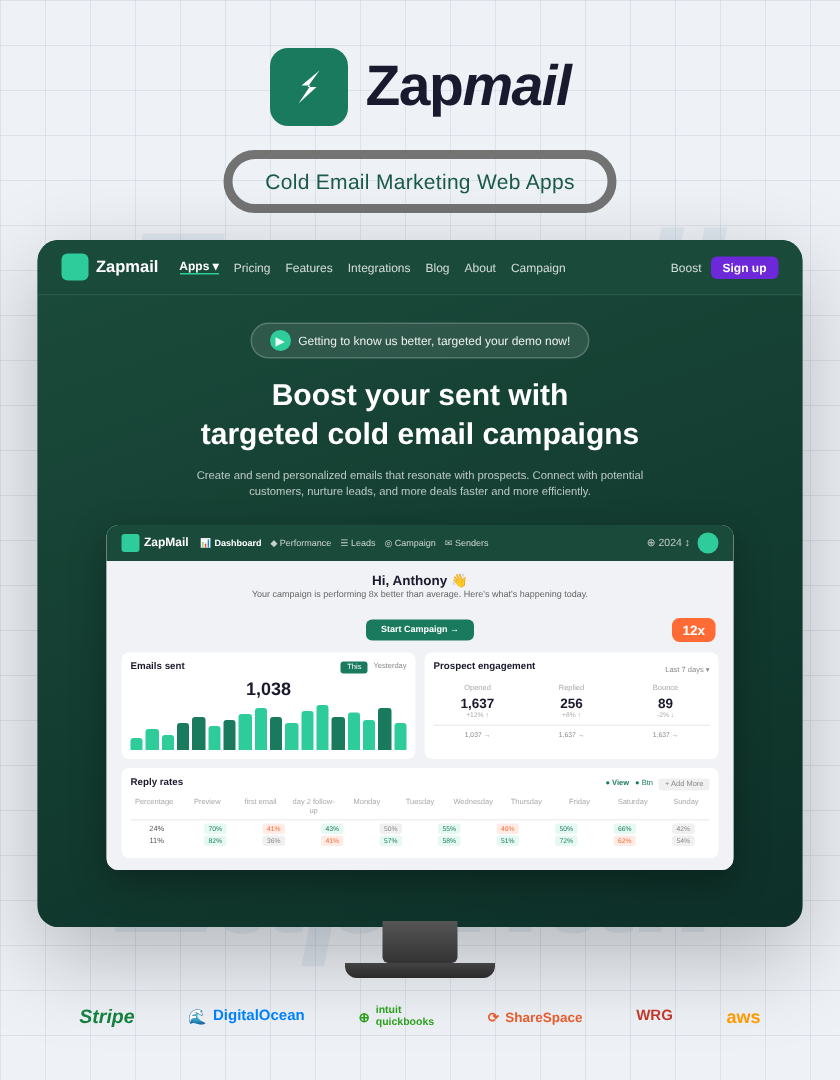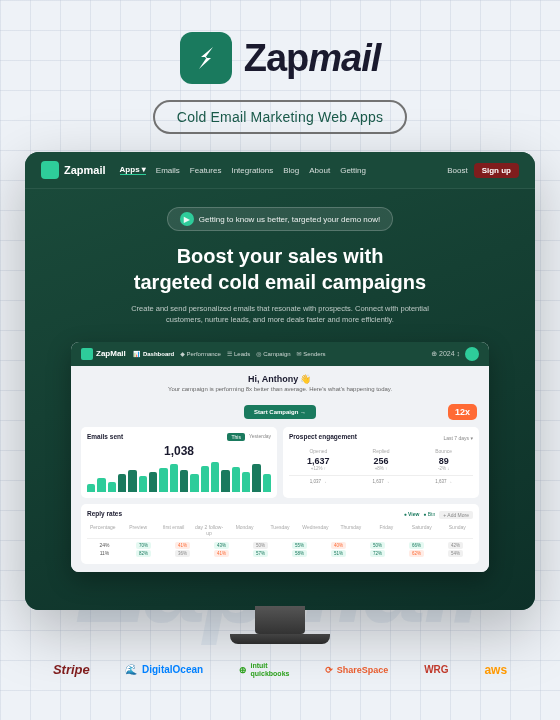--- a/index.html
+++ b/index.html
@@ -104,21 +104,21 @@
       letter-spacing: -1px;
     }
 
     .logo-text span {
       font-style: italic;
     }
 
     
     .tagline-badge {
       background: transparent;
-      border: 2px solid #737373;
+      border: 6px solid #737373;
       color: #1a5a4a;
       border-radius: 24px;
       padding: 7px 22px;
       font-size: 14px;
       font-weight: 500;
       letter-spacing: 0.2px;
       margin-bottom: 18px;
     }
 
     
@@ -188,21 +188,21 @@
     }
 
     .nav-login {
       font-size: 8px;
       color: rgba(255,255,255,0.8);
     }
 
     .nav-signup {
       font-size: 8px;
       color: white;
-      background: #7f1d1d;
+      background: #6d28d9;
       border-radius: 4px;
       padding: 3px 8px;
       font-weight: 600;
     }
 
     
     .mockup-hero {
       background: linear-gradient(160deg, #1a4a3a 0%, #0d3028 100%);
       padding: 18px 30px 22px;
       text-align: center;
@@ -508,21 +508,21 @@
 
     .partner-logo {
       display: flex;
       align-items: center;
       gap: 4px;
       color: #666;
       font-size: 11px;
       font-weight: 700;
     }
 
-    .partner-logo.stripe { color: #7f1d1d; font-style: italic; font-size: 13px; }
+    .partner-logo.stripe { color: #15803d; font-style: italic; font-size: 13px; }
     .partner-logo.do { color: #0080ff; font-size: 10px; }
     .partner-logo.intuit { color: #2ca01c; font-size: 9px; }
     .partner-logo.share { color: #e85c2e; font-size: 9px; }
     .partner-logo.wrg { color: #c0392b; font-size: 10px; }
     .partner-logo.aws { color: #ff9900; font-size: 12px; font-weight: 800; }
 
     .relative-pos {
       position: relative;
     }
   </style>
@@ -548,40 +548,40 @@
 
   <div class="main-card">
 
     <div class="mockup-nav">
       <div class="mockup-logo">
         <div class="mockup-logo-icon"></div>
         <span>Zapmail</span>
       </div>
       <div class="nav-links">
         <span class="nav-link active-nav">Apps ▾</span>
-        <span class="nav-link">Emails</span>
+        <span class="nav-link">Pricing</span>
         <span class="nav-link">Features</span>
         <span class="nav-link">Integrations</span>
         <span class="nav-link">Blog</span>
         <span class="nav-link">About</span>
-        <span class="nav-link">Getting</span>
+        <span class="nav-link">Campaign</span>
       </div>
       <div class="nav-right">
         <span class="nav-login">Boost</span>
         <span class="nav-signup">Sign up</span>
       </div>
     </div>
 
     <div class="mockup-hero">
       <div class="demo-badge">
         <div class="demo-badge-dot">▶</div>
         <span>Getting to know us better, targeted your demo now!</span>
       </div>
       <div class="hero-title">
-        <span>Boost your sales with</span><br>
+        <span>Boost your sent with</span><br>
         <span>targeted cold email campaigns</span>
       </div>
       <div class="hero-subtitle">Create and send personalized emails that resonate with prospects. Connect with potential customers, nurture leads, and more deals faster and more efficiently.</div>
 
       
       <div class="dashboard-mockup">
 
         <div class="dash-topbar">
           <div class="dash-logo">
             <div class="dash-logo-icon"></div>

